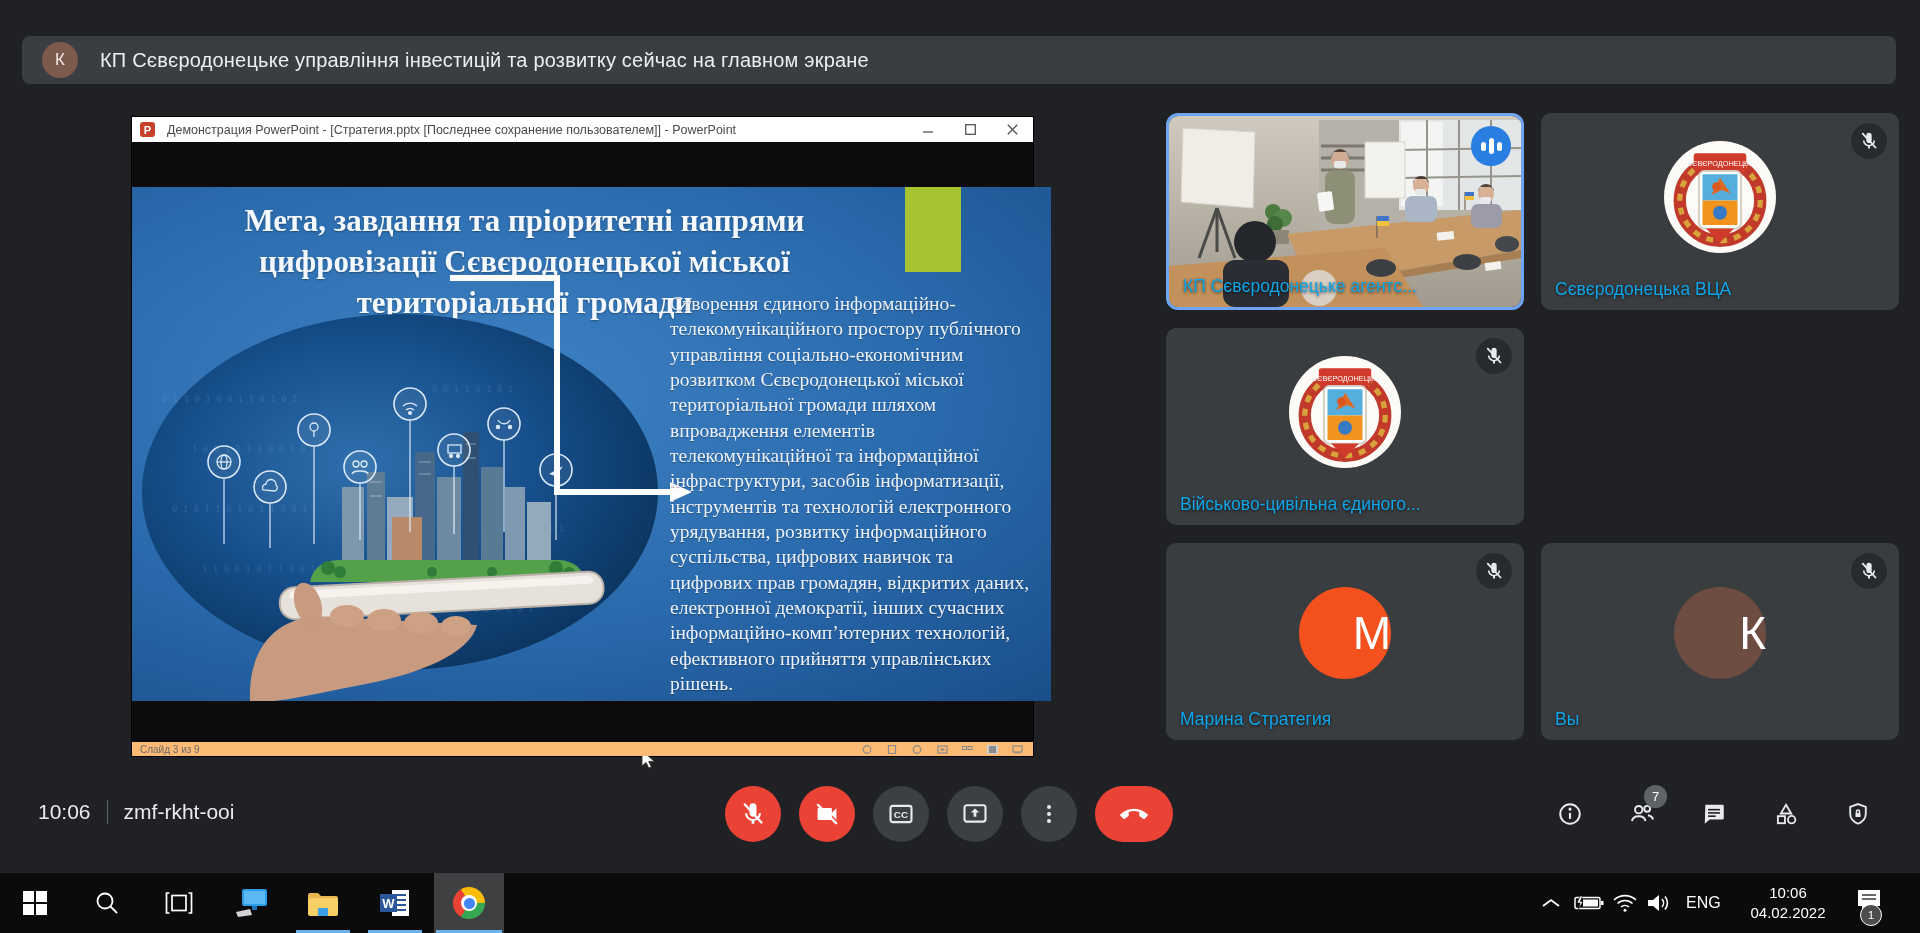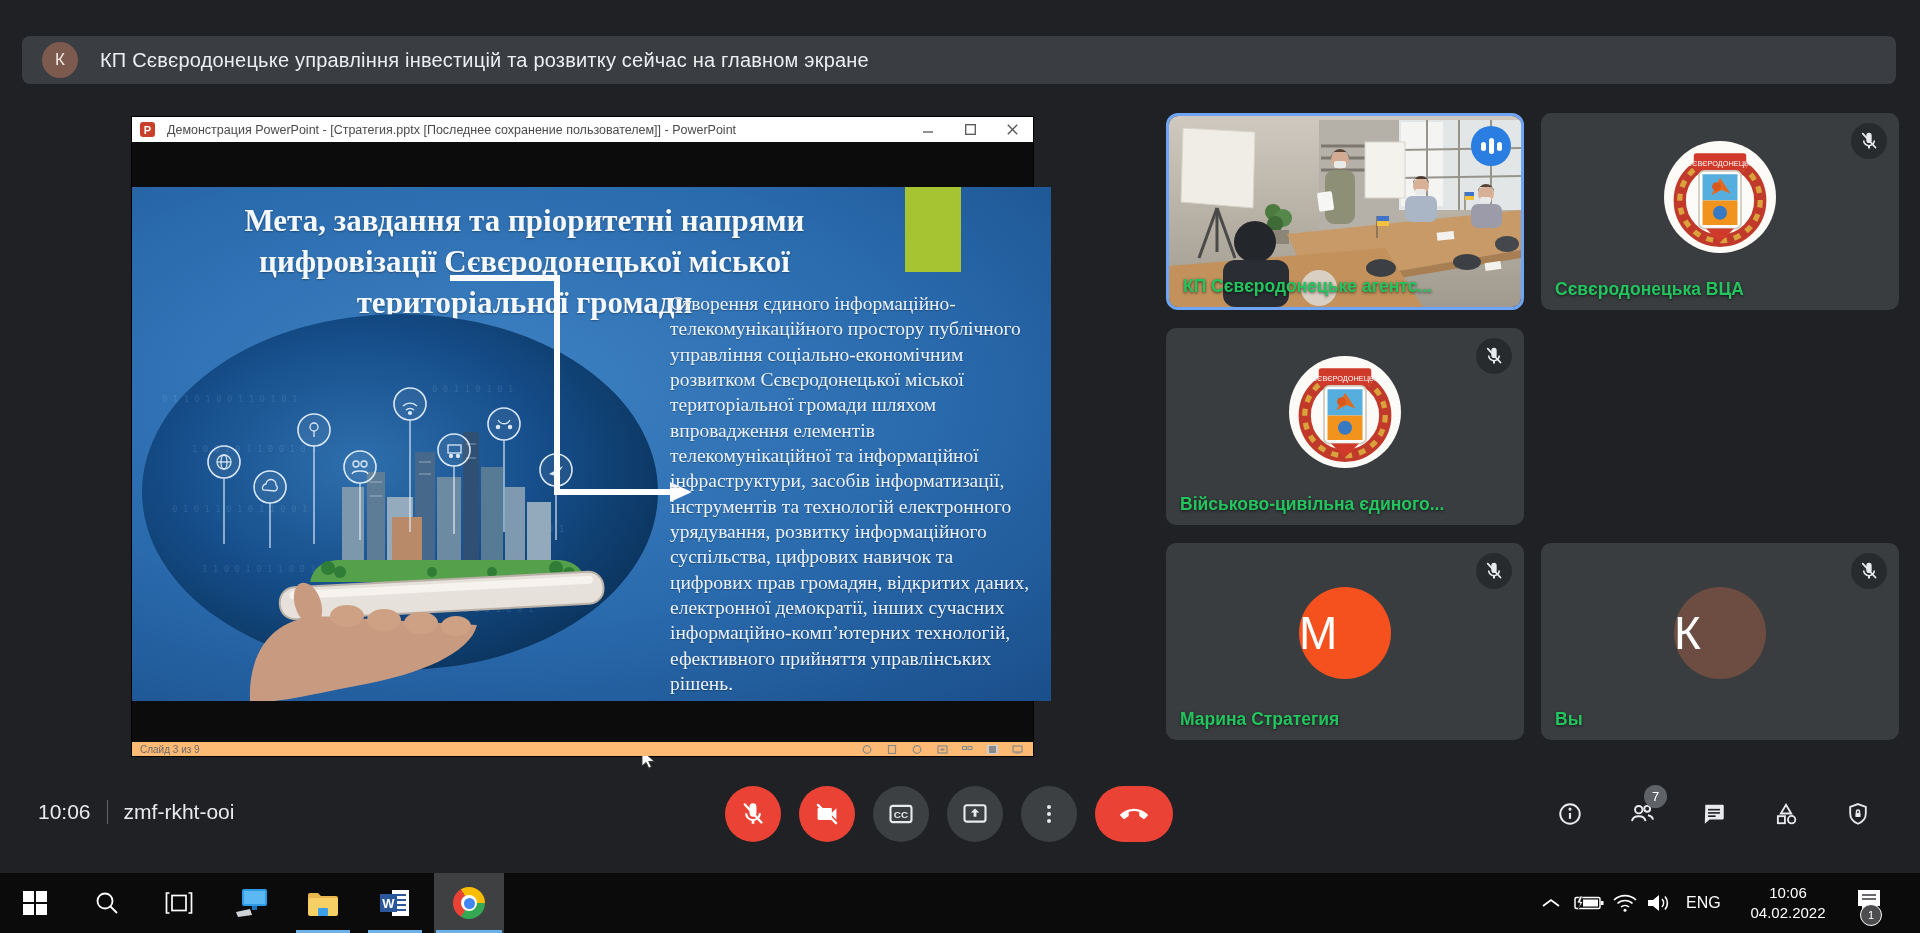--- a/index.html
+++ b/index.html
@@ -38,30 +38,30 @@
          font-family:"Liberation Serif",serif;font-weight:bold;font-size:31px;line-height:1.32;color:#f4f8ff;
          text-shadow:0 1px 2px rgba(0,0,0,.35);}
   .slide-body{position:absolute;left:538px;top:104px;width:368px;
          font-family:"Liberation Serif",serif;font-size:19.5px;line-height:1.3;color:#eef3fb;
          text-shadow:0 1px 1px rgba(0,0,0,.3);}
   .slide-art{position:absolute;left:0;top:95px;width:545px;height:419px;}
   .slide-connector{position:absolute;left:0;top:0;width:901px;height:514px;pointer-events:none;}
 
   
   .tile{width:358px;height:197px;background:#3a3d40;border-radius:10px;overflow:hidden;}
-  .tile-name{position:absolute;left:14px;bottom:10px;font-size:17.5px;font-weight:700;color:#22c55e;
+  .tile-name{position:absolute;left:14px;bottom:10px;font-size:17.5px;font-weight:400;color:#0ea5e9;
          text-shadow:0 1px 3px rgba(0,0,0,.7);white-space:nowrap;}
   .mic-badge{position:absolute;top:10px;right:12px;width:36px;height:36px;border-radius:50%;
          background:rgba(38,40,43,.85);display:flex;align-items:center;justify-content:center;color:#e8eaed;}
   .audio-ind{position:absolute;top:10px;right:10px;width:40px;height:40px;border-radius:50%;background:#2a7de1;
          display:flex;align-items:center;justify-content:center;gap:3px;}
   .audio-ind span{display:block;width:5px;background:#fff;border-radius:3px;}
   .tile-active{border:3px solid #6ea6f5;width:352px;height:191px;border-radius:12px;background:#202124;}
   .avatar-circle{position:absolute;left:50%;transform:translateX(-50%);border-radius:50%;
-         display:flex;align-items:center;justify-content:flex-start;color:#fff;}
+         display:flex;align-items:center;justify-content:flex-end;color:#fff;}
   .avatar-letter{width:92px;height:92px;top:44px;font-size:46px;font-weight:400;}
   .avatar-img{width:112px;height:112px;top:28px;overflow:hidden;}
 
   
   .timecode{left:38px;top:800px;display:flex;align-items:center;gap:16px;font-size:21px;color:#e8eaed;}
   .timecode .sep{width:1px;height:24px;background:#5f6368;}
   .ctl-row{left:725px;top:786px;display:flex;gap:18px;align-items:center;}
   .ctl-btn{width:56px;height:56px;border-radius:50%;background:#3c4043;display:flex;align-items:center;justify-content:center;color:#e8eaed;}
   .ctl-red{background:#ea4335;color:#fff;}
   .ctl-end{width:78px;height:56px;border-radius:28px;background:#ea4335;color:#fff;display:flex;align-items:center;justify-content:center;}

